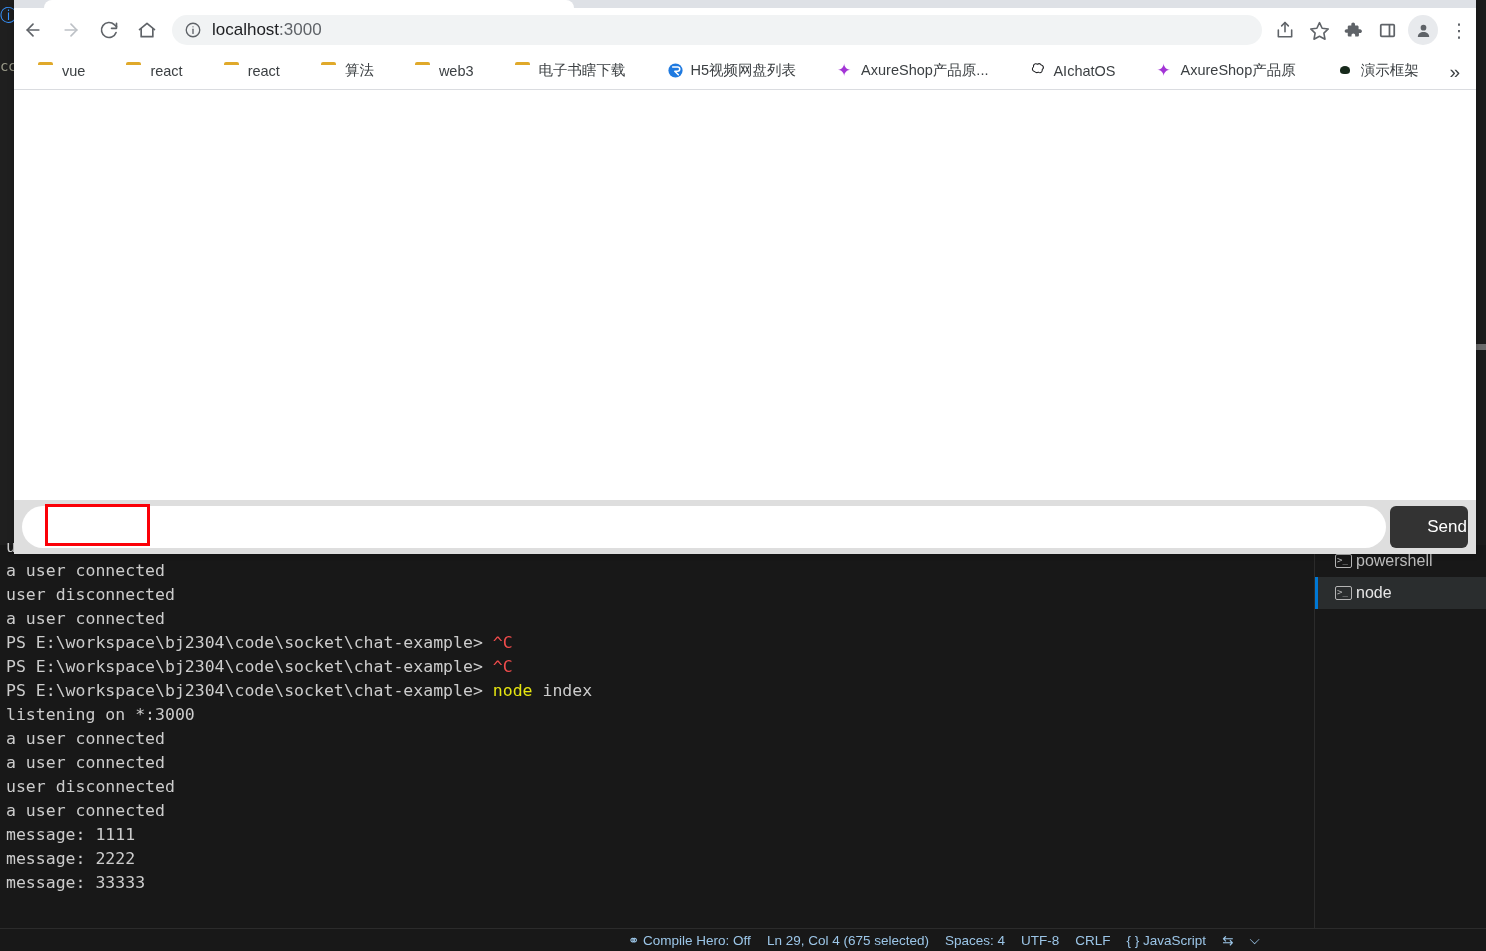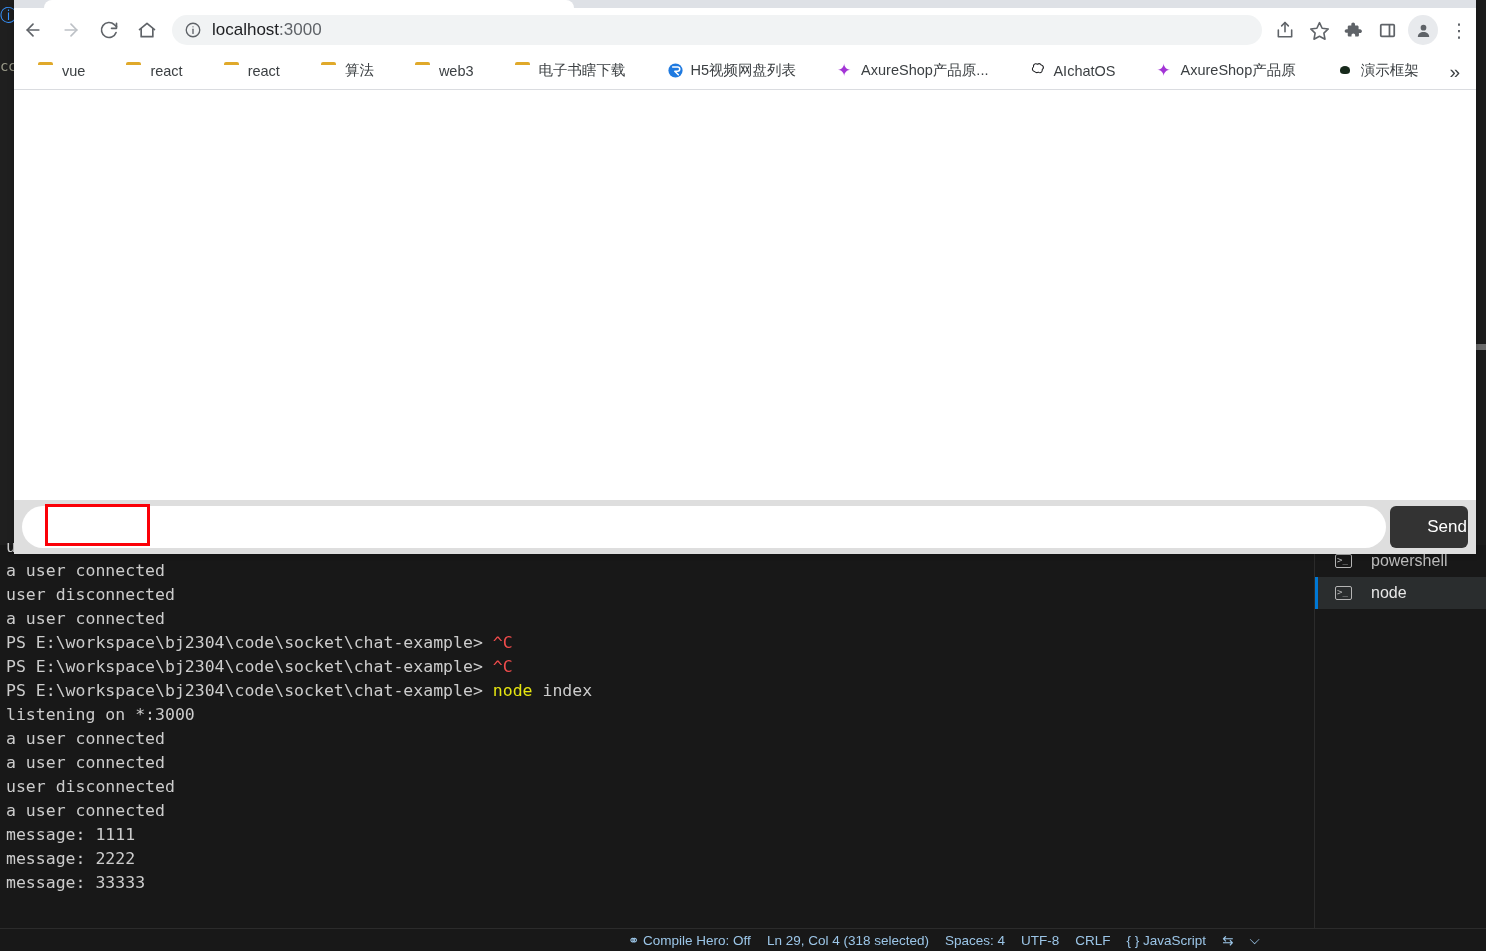--- a/index.html
+++ b/index.html
@@ -62,21 +62,21 @@
 
   
   #terminal-tabs {
     position: absolute; right: 0px; top: 545px; width: 172px; height: 383px;
     background: #181818;
     border-left: 1px solid #2b2b2b;
   }
   .term-tab {
     position: relative;
     height: 32px; display: flex; align-items: center;
-    padding-left: 20px; gap: 19px;
+    padding-left: 20px; gap: 4px;
     color: #bbbbbb; font-size: 16px;
     font-family: "Liberation Sans", sans-serif;
   }
   .term-tab.active { background: #2a2d2e; color: #e7e7e7; }
   .term-tab.active::before {
     content: ""; position: absolute; left: 0; top: 0; bottom: 0;
     width: 3px; background: #0078d4;
   }
   .term-icon {
     width: 17px; height: 14px; flex: 0 0 auto;
@@ -294,21 +294,21 @@
         <span>node</span>
       </div>
     </div>
 
   <div id="status-bar">
     <div class="sb-left"></div>
     <div class="sb-item">
       <span>⚭</span>
       <span>Compile Hero: Off</span>
     </div>
-    <div class="sb-item">Ln 29, Col 4 (318 selected)</div>
+    <div class="sb-item">Ln 29, Col 4 (675 selected)</div>
     <div class="sb-item">Spaces: 4</div>
     <div class="sb-item">UTF-8</div>
     <div class="sb-item">CRLF</div>
     <div class="sb-item">
       <span>{ }</span>
       <span>JavaScript</span>
     </div>
     <div class="sb-item">⇆</div>
     <div class="sb-item">⌵</div>
   </div>

